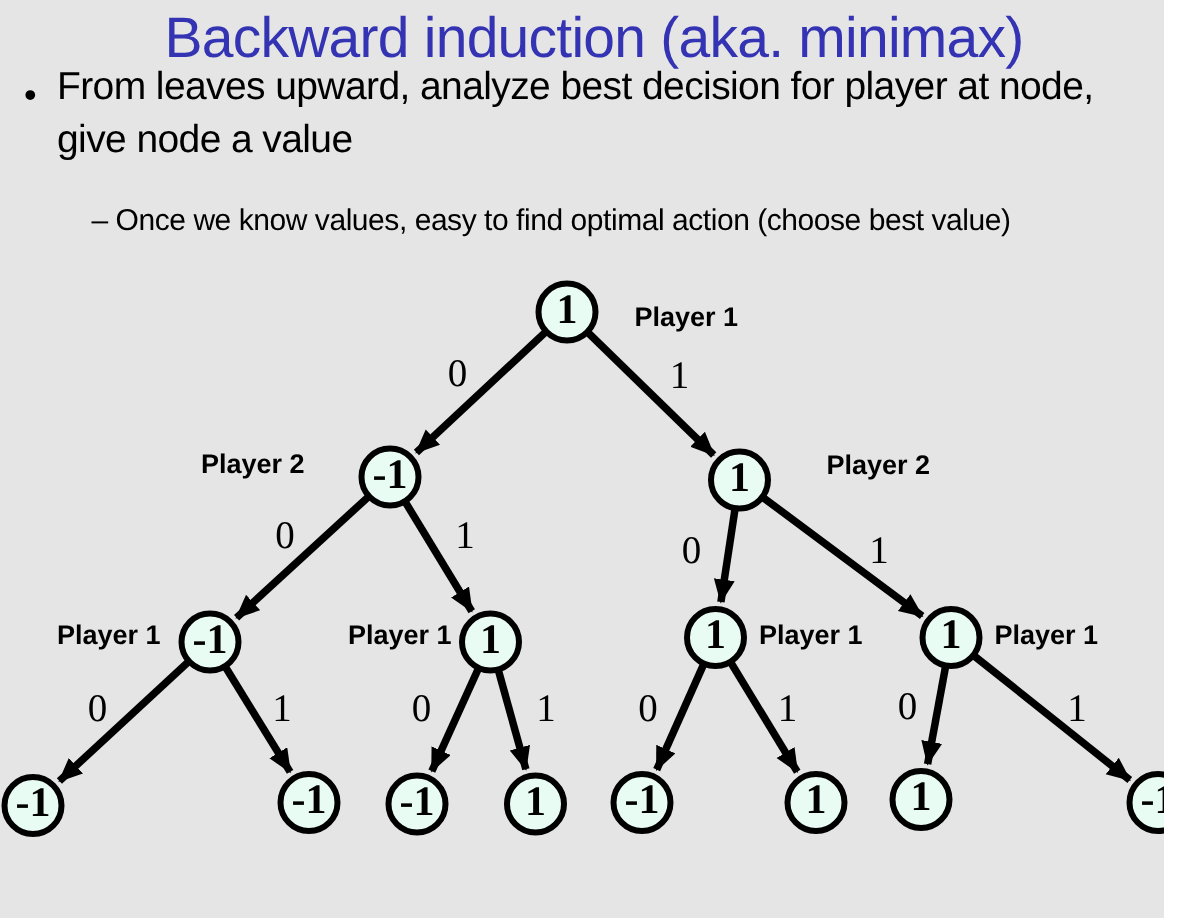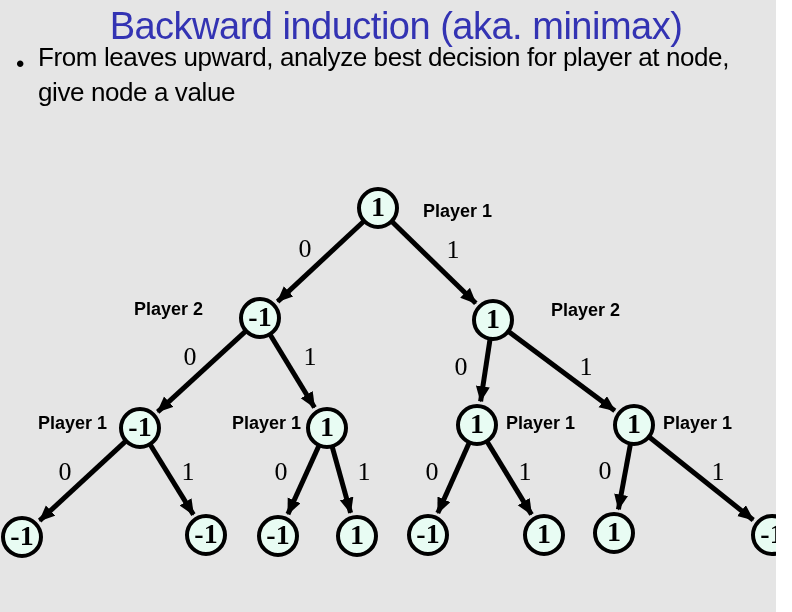--- a/index.html
+++ b/index.html
@@ -49,20 +49,21 @@
   .player-label.start { transform:translateY(-50%); }
   .player-label.end   { transform:translate(-100%,-50%); }
 </style>
 </head>
 <body>
 
 <div class="slide">
   <div class="title">Backward induction (aka. minimax)</div>
   <span class="bullet-glyph">•</span>
   <div class="bullet-text">From leaves upward, analyze best decision for player at node, give node a value</div>
+  <div class="sub-bullet">–  Once we know values, easy to find optimal action (choose best value)</div>
 
   <div class="tree" id="tree">
     <svg id="edge-layer" width="792" height="612" viewBox="0 0 792 612">
       <defs>
         <marker id="arrow" markerUnits="userSpaceOnUse" markerWidth="18" markerHeight="16" refX="15" refY="7" orient="auto">
           <path d="M0,0 L16,7 L0,14 Z" fill="#000"></path>
         </marker>
       </defs>
     <line x1="364.1" y1="221.0" x2="277.6" y2="301.6" stroke="#000" stroke-width="5" marker-end="url(#arrow)"></line>
         <line x1="391.6" y1="221.3" x2="475.8" y2="303.3" stroke="#000" stroke-width="5" marker-end="url(#arrow)"></line>

